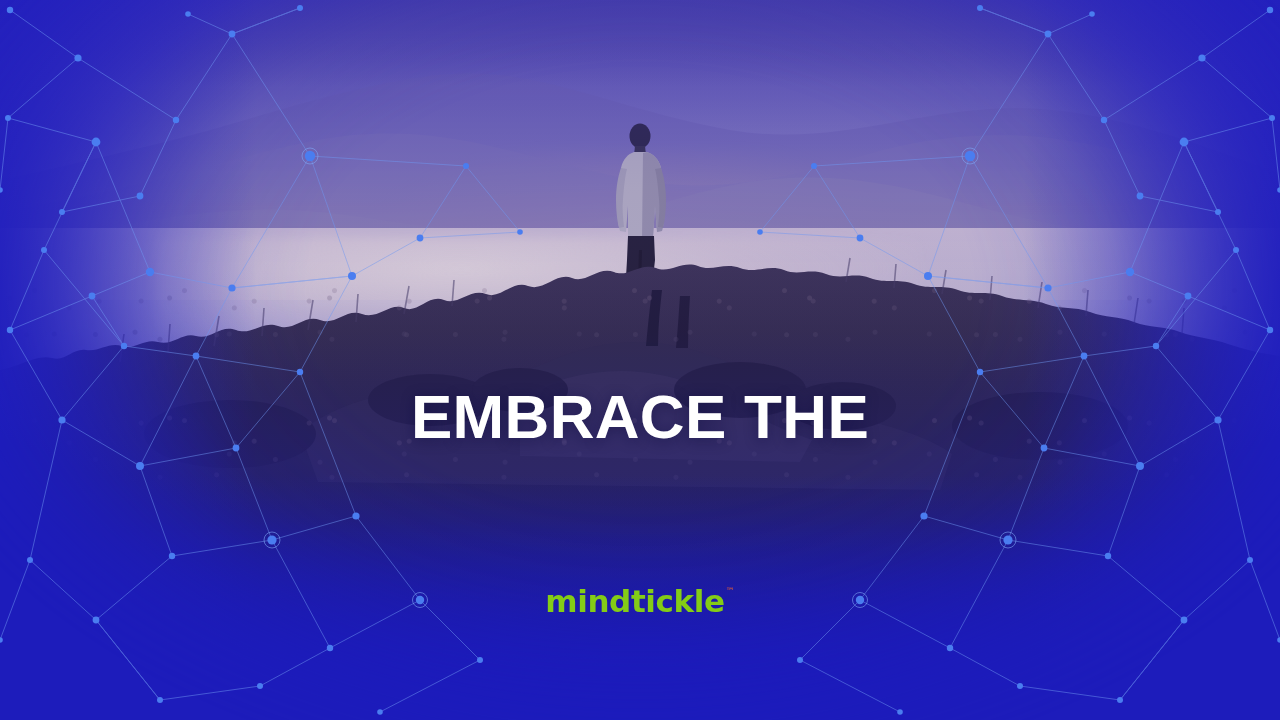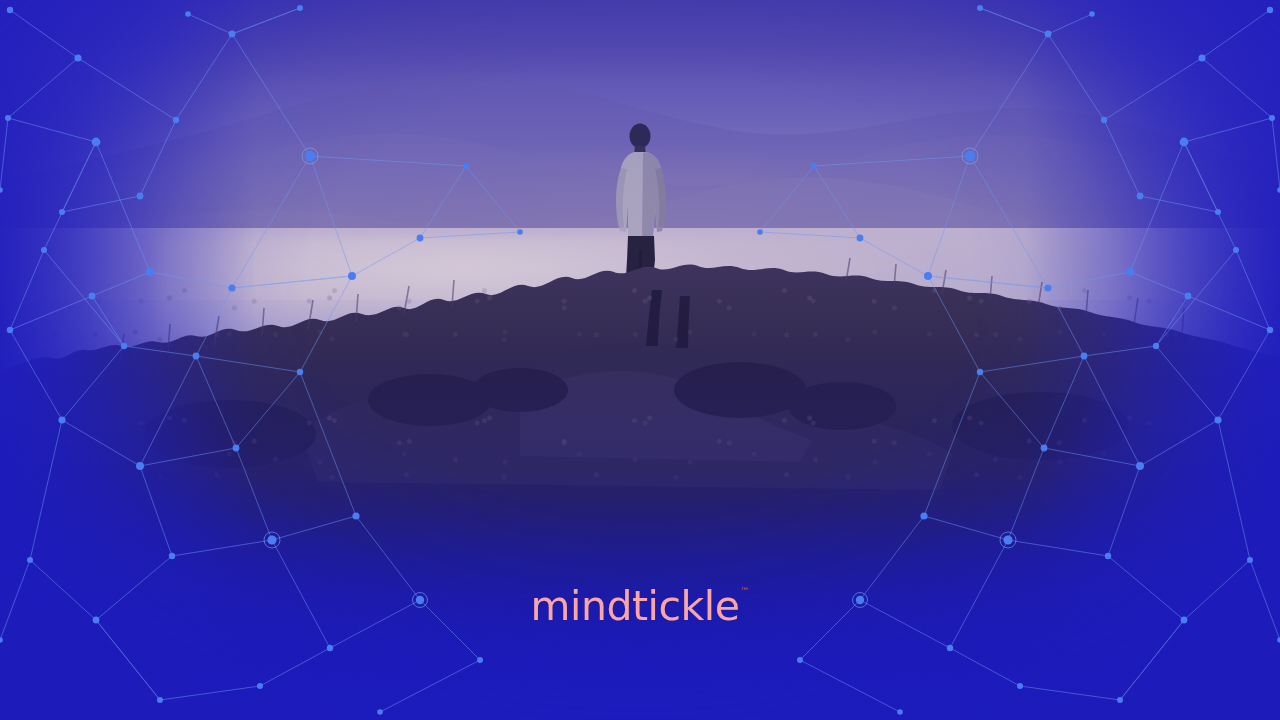--- a/index.html
+++ b/index.html
@@ -230,23 +230,23 @@
     top: 586px;
     display: flex;
     justify-content: center;
   }
   .logo {
     position: relative;
     display: inline-flex;
     align-items: flex-start;
   }
   .logo-word {
-    font-size: 41px;
-    font-weight: 400;
-    color: #fca5a5;
+    font-size: 31px;
+    font-weight: 700;
+    color: #84cc16;
     letter-spacing: -0.012em;
     line-height: 1;
     font-family: "DejaVu Sans", sans-serif;
   }
   .logo-tm {
     font-size: 9px;
     color: #f2622c;
     line-height: 1;
     margin-left: 1px;
     margin-top: 1px;
@@ -542,20 +542,21 @@
         <circle cx="310" cy="156" r="8"></circle>
         <circle cx="272" cy="540" r="8"></circle>
         <circle cx="420" cy="600" r="7.5"></circle>
       </g>
     </svg>
   </div>
 
   <div class="content">
 
     <div class="headline">
+      <span class="headline-line headline-primary">EMBRACE THE</span>
     </div>
 
     <div class="logo-wrap">
       <div class="logo">
         <span class="logo-word">mindtickle</span>
         <span class="logo-tm">™</span>
       </div>
     </div>
 
   </div>

